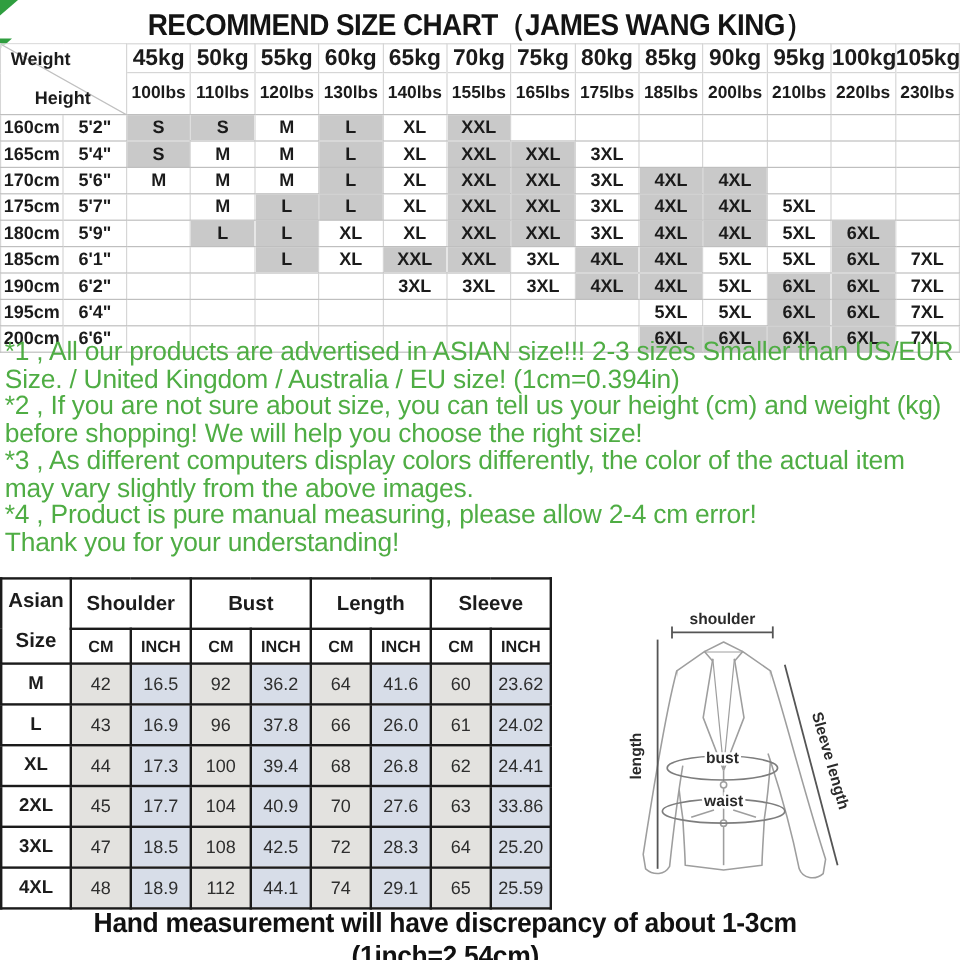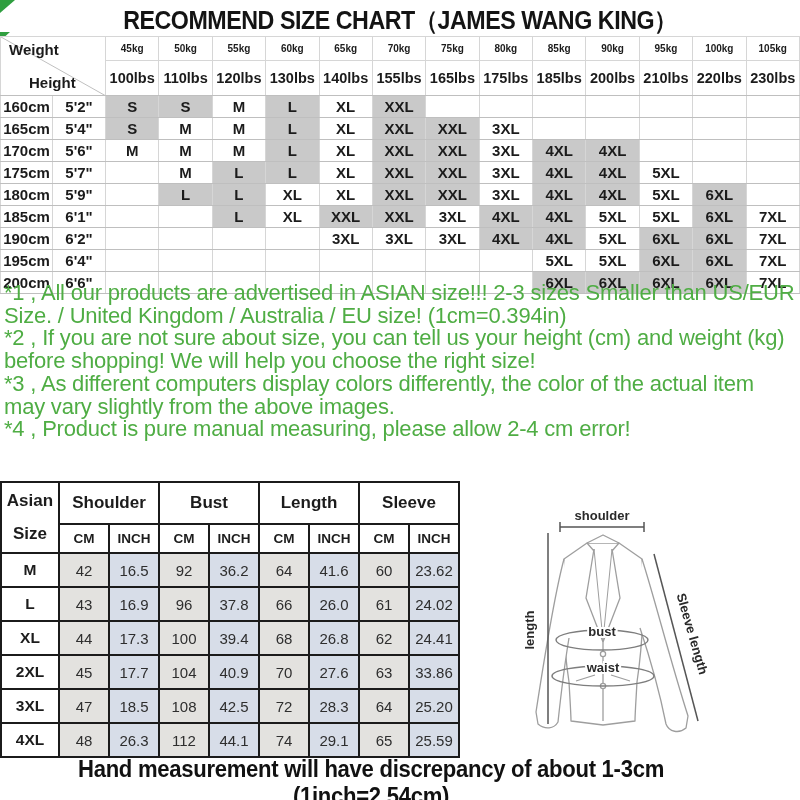--- a/index.html
+++ b/index.html
@@ -11,21 +11,21 @@
   .title{position:absolute;top:4px;left:0;width:800px;text-align:center;
          font-size:25px;font-weight:bold;letter-spacing:-0.5px;color:#141414;
          transform:scaleX(0.93);transform-origin:center}
 
   
   #matrix{position:absolute;top:36px;left:0;width:800px;border-collapse:collapse;
           table-layout:fixed;border:1px solid #b3b3b3}
   #matrix td{border:1px solid #d6d6d6;border-bottom:1px solid #bfbfbf;
              text-align:center;vertical-align:middle;font-weight:bold;
              font-size:14.5px;white-space:nowrap;overflow:hidden;color:#1b1b1b}
-  #matrix .kg-cell{height:24px;font-size:10px;border-bottom:1px dotted #b5b5b5}
+  #matrix .kg-cell{height:24px;font-size:19px;border-bottom:1px dotted #b5b5b5}
   #matrix .lbs-cell{height:35px}
   #matrix tbody td{height:22px;font-size:15px}
   #matrix td.shade{background:#c9c9c9}
   #matrix .hc{background:#fff}
   #matrix .cmc{border-right:1px dotted #c2c2c2}
   #matrix .corner{position:relative;background:#fff;padding:0}
   .corner svg{position:absolute;top:0;left:0}
   .corner .w-lab{position:absolute;top:4px;left:8px;font-size:15px;font-weight:bold}
   .corner .h-lab{position:absolute;bottom:4px;left:28px;font-size:15px;font-weight:bold}
 
@@ -275,20 +275,21 @@
           <td class="size-cell">7XL</td>
         </tr>
       </tbody>
   </table>
 
   <div class="notes">
     <p class="note">*1 , All our products are advertised in ASIAN size!!! 2-3 sizes Smaller than US/EUR Size. / United Kingdom / Australia / EU size! (1cm=0.394in)</p>
     <p class="note">*2 , If you are not sure about size, you can tell us your height (cm) and weight (kg) before shopping! We will help you choose the right size!</p>
     <p class="note">*3 , As different computers display colors differently, the color of the actual item may vary slightly from the above images.</p>
     <p class="note">*4 , Product is pure manual measuring, please allow 2-4 cm error!</p>
+    <p class="note">Thank you for your understanding!</p>
   </div>
 
   <table id="measure">
     <colgroup>
         <col style="width:58px">
       </colgroup>
     <thead>
       <tr id="group-row">
         <td class="mcorner" rowspan="2">
           <div>Asian</div>
@@ -362,21 +363,21 @@
           <td class="val cm">108</td>
           <td class="val inch">42.5</td>
           <td class="val cm">72</td>
           <td class="val inch">28.3</td>
           <td class="val cm">64</td>
           <td class="val inch">25.20</td>
         </tr>
         <tr>
           <td class="msize">4XL</td>
           <td class="val cm">48</td>
-          <td class="val inch">26.3</td>
+          <td class="val inch">18.9</td>
           <td class="val cm">112</td>
           <td class="val inch">44.1</td>
           <td class="val cm">74</td>
           <td class="val inch">29.1</td>
           <td class="val cm">65</td>
           <td class="val inch">25.59</td>
         </tr>
       </tbody>
   </table>
 

